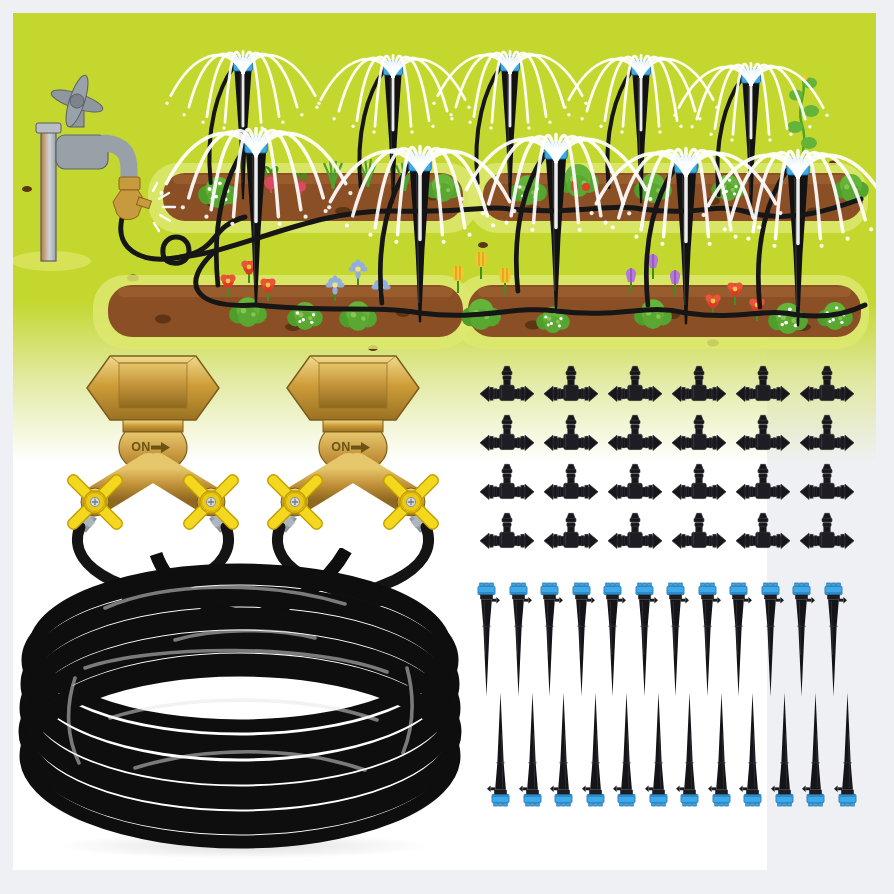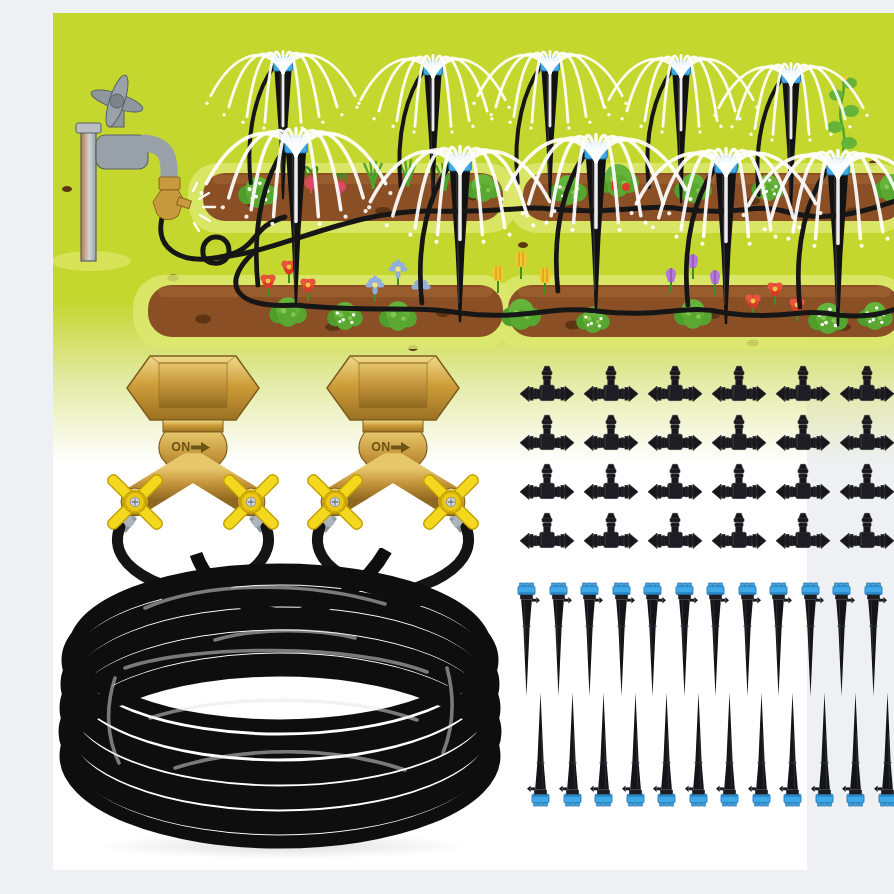--- a/index.html
+++ b/index.html
@@ -5,21 +5,20 @@
   html,body{margin:0;padding:0;}
   body{
     width:894px;height:894px;
     background:var(--page-border,#eef0f3);
     font-family:"Liberation Sans",sans-serif;
     position:relative;overflow:hidden;
   }
   .content{
     position:absolute;left:13px;top:13px;width:754px;height:857px;
     background:var(--card-bg,#ffffff);
-    margin-left:40px;
   }
   .hero{
     position:absolute;left:0;top:0;width:863px;height:450px;
     background:linear-gradient(180deg,var(--green,#c3d72f) 0%,var(--green,#c3d72f) 64%,
                rgba(223,231,150,.85) 82%,rgba(255,255,255,0) 100%);
   }
   .hero-art{position:absolute;left:0;top:0;width:863px;height:340px;display:block;}
   svg{display:block;}
   .splitter{position:absolute;top:337px;width:210px;height:258px;overflow:visible;}
   .coil{position:absolute;left:2px;top:535px;width:452px;height:322px;}

